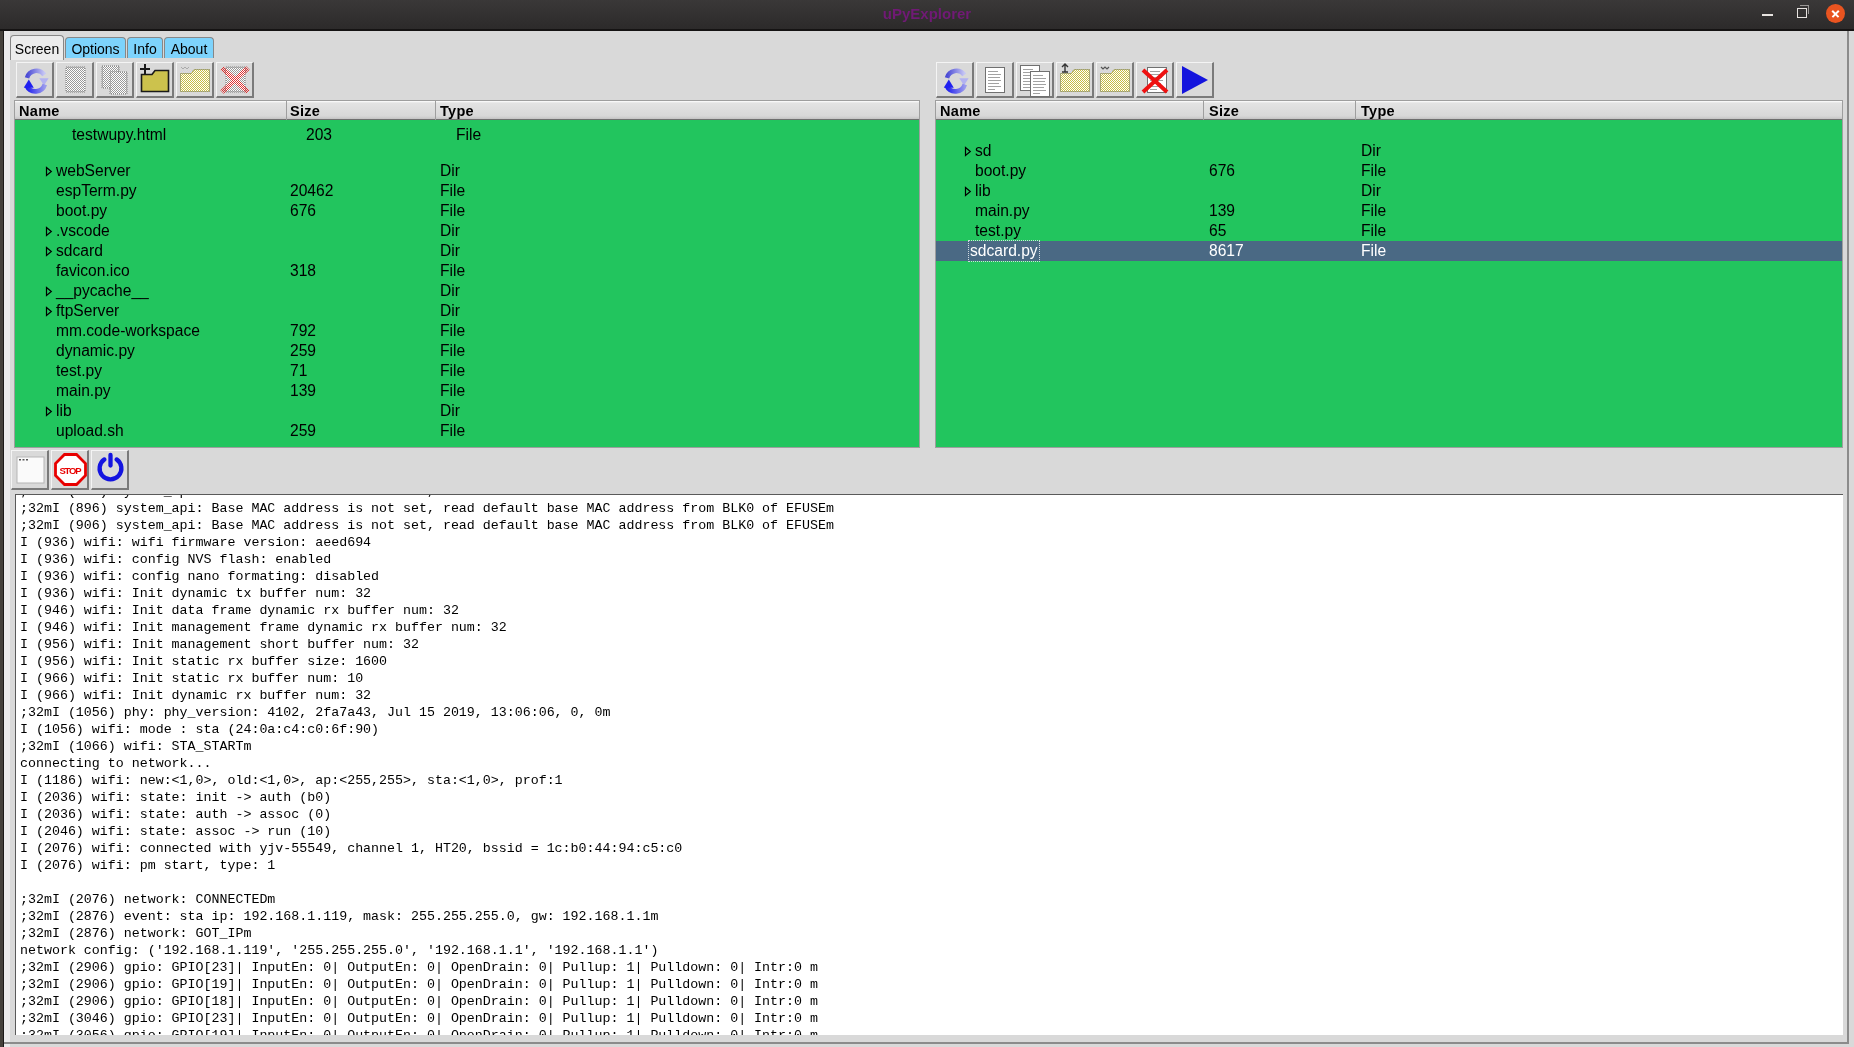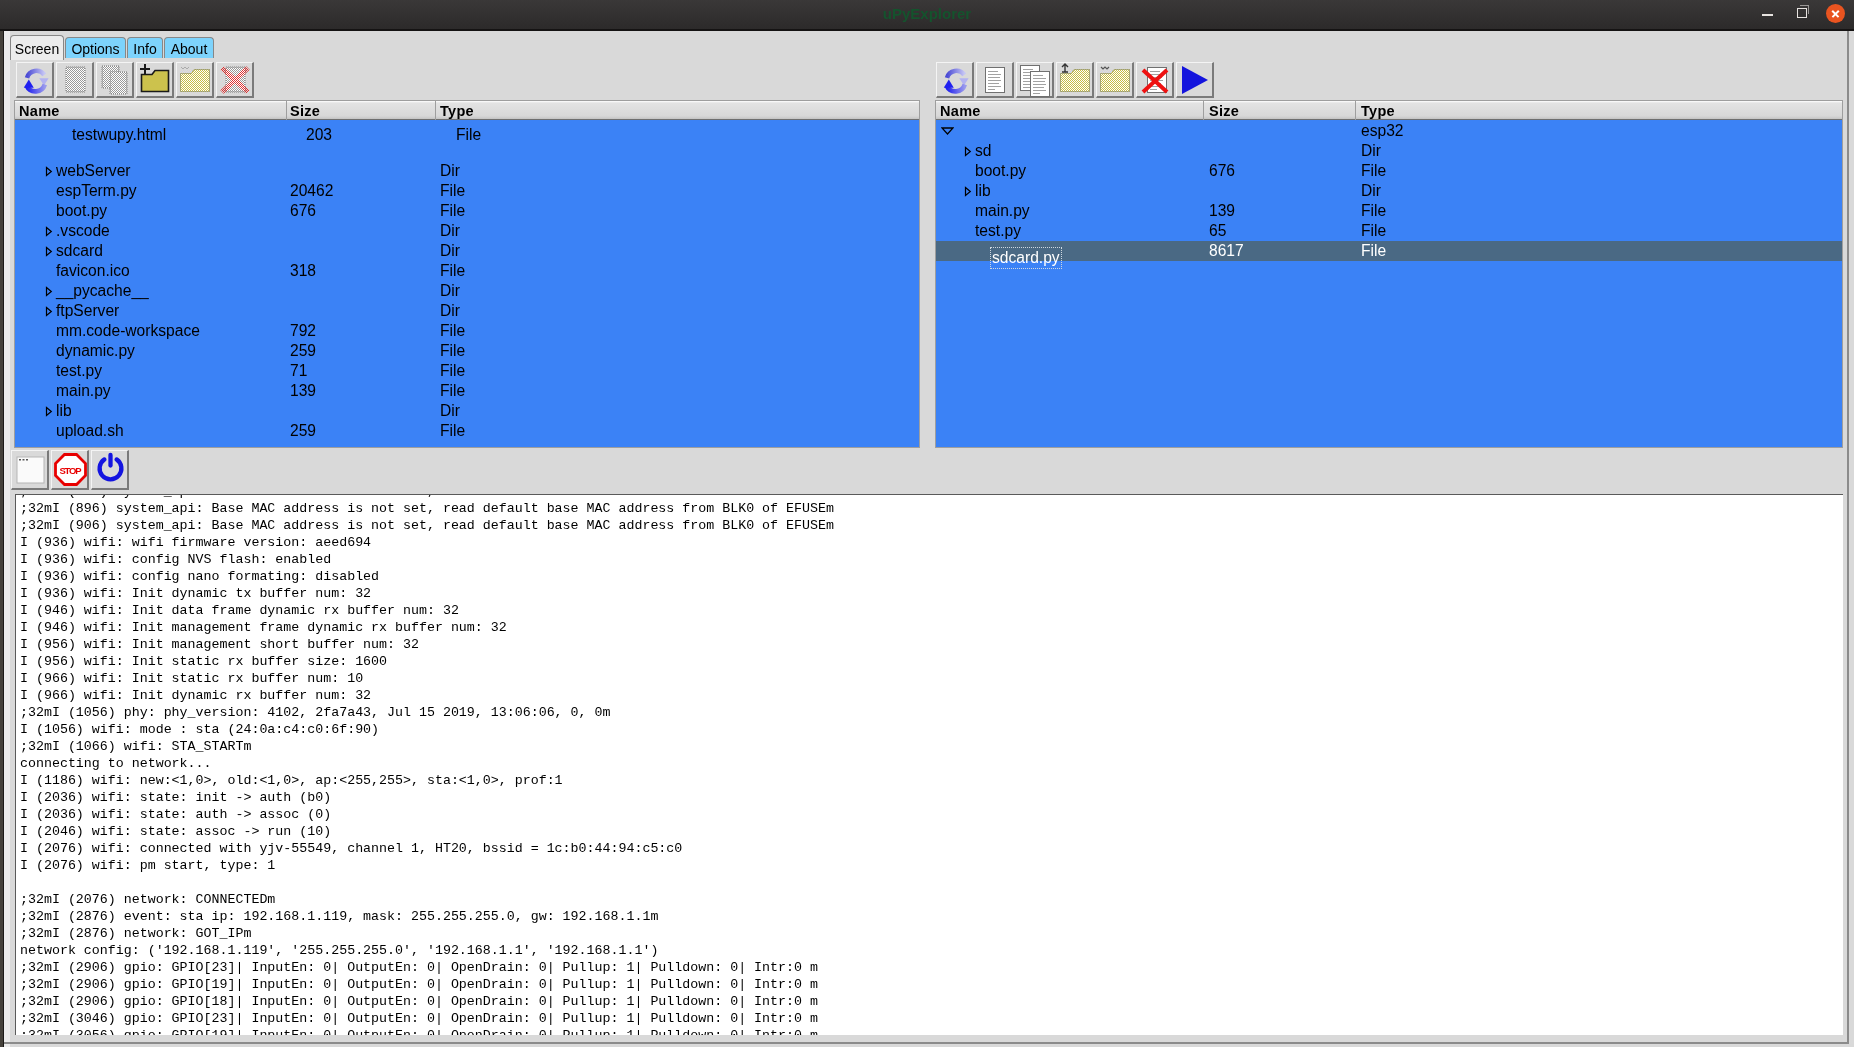--- a/index.html
+++ b/index.html
@@ -1,39 +1,39 @@
 <!DOCTYPE html>
 <html><head>
 <meta charset="utf-8">
 <style>
 html,body{margin:0;padding:0;}
 body{width:1854px;height:1047px;overflow:hidden;background:#d9d9d9;font-family:"Liberation Sans",sans-serif;position:relative;}
 #titlebar{position:absolute;left:0;top:0;width:1854px;height:31px;background:linear-gradient(#3a3838,#2c2a2a);border-bottom:2px solid #151313;box-sizing:border-box;}
-#title{position:absolute;left:0;top:5px;width:100%;text-align:center;color:#14532d;font-weight:bold;font-size:15px;}
+#title{position:absolute;left:0;top:5px;width:100%;text-align:center;color:#701a75;font-weight:bold;font-size:15px;}
 #min{position:absolute;left:1762px;top:14px;width:11px;height:2px;background:#e7e3e0;}
 #rest{position:absolute;left:1797px;top:8px;width:8px;height:8px;border:1px solid #e7e3e0;}
 #rest2{position:absolute;left:1800px;top:5px;width:8px;height:8px;border-top:1px solid #9b9896;border-right:1px solid #9b9896;}
 #close{position:absolute;left:1826px;top:4px;width:19px;height:19px;border-radius:50%;background:#e95420;}
 #close:before{content:"";position:absolute;left:5px;top:8.7px;width:9px;height:1.7px;background:#fff;transform:rotate(45deg);}
 #close:after{content:"";position:absolute;left:5px;top:8.7px;width:9px;height:1.7px;background:#fff;transform:rotate(-45deg);}
 
 #ledge1{position:absolute;left:0;top:31px;width:3px;height:1016px;background:#45413b;}
 #ledge2{position:absolute;left:3px;top:31px;width:1px;height:1016px;background:#1c1a18;}
 #ledge3{position:absolute;left:4px;top:31px;width:6px;height:1016px;background:#ececec;}
 #redge{position:absolute;left:1847px;top:31px;width:2px;height:1012px;background:#8b8b8b;}
 #bedge{position:absolute;left:4px;top:1042px;width:1845px;height:2px;background:#8b8b8b;}
 
 .tab{position:absolute;box-sizing:border-box;border:1px solid #878787;border-bottom:none;border-radius:4px 4px 0 0;font-size:14px;color:#000;text-align:center;}
 .tab.inactive{background:#7dd3fc;top:37px;height:21px;padding-top:3px;box-sizing:border-box;padding-top:3px;}
 .tab.active{background:#ececec;top:35px;height:25px;padding-top:5px;z-index:2;}
 
 .tbn{position:absolute;width:38px;height:36px;background:#d9d9d9;border-top:1px solid #f4f4f4;border-left:1px solid #f4f4f4;border-right:2px solid #7a7a7a;border-bottom:2px solid #7a7a7a;box-sizing:border-box;}
 .tbn2{position:absolute;width:38px;height:40px;background:#d9d9d9;border-top:1px solid #f4f4f4;border-left:1px solid #f4f4f4;border-right:2px solid #7a7a7a;border-bottom:2px solid #7a7a7a;box-sizing:border-box;}
 
-.tbl{position:absolute;top:100px;height:348px;background:#3b82f6;border:1px solid #9e9e9e;box-sizing:border-box;}
+.tbl{position:absolute;top:100px;height:348px;background:#22c55e;border:1px solid #9e9e9e;box-sizing:border-box;}
 .thead{position:absolute;left:0;top:0;height:19px;width:100%;background:linear-gradient(#ffffff 0px,#e3e3e3 2px,#d8d8d8 15px,#bdbdbd 19px);border-bottom:1px solid #6f6f6f;box-sizing:border-box;}
 .th{position:absolute;top:2px;font-size:14.5px;font-weight:bold;color:#000;letter-spacing:0.3px;}
 .hsep{position:absolute;top:0;width:1px;height:19px;background:#9e9e9e;}
 .row{position:absolute;height:20px;width:100%;font-size:15.6px;color:#000;}
 .row.sel{background:#4a6984;color:#fff;}
 .c{position:absolute;top:1px;white-space:nowrap;}
 
 #term{position:absolute;left:15px;top:494px;width:1828px;height:541px;background:#fff;border-top:1px solid #5a5a5a;border-left:1px solid #5a5a5a;box-sizing:border-box;overflow:hidden;}
 #term pre{margin:0;position:absolute;left:4px;top:-12px;font-family:"Liberation Mono",monospace;font-size:13.3px;line-height:17px;color:#000;}
 </style>
@@ -270,26 +270,20 @@
 </div>
 
 <div class="tbl" id="rtbl" style="left:935px;width:908px;">
   <div class="thead">
     <div class="th" style="left:4px;">Name</div>
     <div class="th" style="left:273px;">Size</div>
     <div class="th" style="left:425px;">Type</div>
     <div class="hsep" style="left:267px;"></div>
     <div class="hsep" style="left:419px;"></div>
   </div>
-  <div class="row" style="top:20px;">
-    <svg style="position:absolute;left:5px;top:6px;" width="13" height="8">
-        <polygon points="1,1 12,1 6.5,7" fill="none" stroke="#000" stroke-width="1.3"></polygon>
-      </svg>
-    <div class="c" style="left:425px;">esp32</div>
-  </div>
   <div class="row" style="top:40px;">
       <svg class="xp" style="position:absolute;left:28px;top:5px;" width="8" height="11">
         <polygon points="1.5,1.5 6.3,5.5 1.5,9.5" fill="none" stroke="#000" stroke-width="1.2"></polygon>
       </svg>
       <div class="c" style="left:39px;">sd</div>
       <div class="c" style="left:425px;">Dir</div>
     </div>
   <div class="row" style="top:60px;">
       <div class="c" style="left:39px;">boot.py</div>
       <div class="c" style="left:273px;">676</div>
@@ -306,21 +300,21 @@
       <div class="c" style="left:39px;">main.py</div>
       <div class="c" style="left:273px;">139</div>
       <div class="c" style="left:425px;">File</div>
     </div>
   <div class="row" style="top:120px;">
       <div class="c" style="left:39px;">test.py</div>
       <div class="c" style="left:273px;">65</div>
       <div class="c" style="left:425px;">File</div>
     </div>
   <div class="row sel" style="top:140px;">
-      <div class="c" style="left:56px;outline:1px dotted #cfd8df;outline-offset:1px;margin-top:7px;">sdcard.py</div>
+      <div class="c" style="left:34px;outline:1px dotted #cfd8df;outline-offset:1px;">sdcard.py</div>
       <div class="c" style="left:273px;">8617</div>
       <div class="c" style="left:425px;">File</div>
     </div>
 </div>
 
 <div class="tbn2" style="left:11px;top:450px;"><svg width="36" height="38">
       <rect x="5" y="6" width="27" height="26" fill="#fafafa" stroke="#b5b5b5" stroke-width="1"></rect>
       <g fill="#555">
         <rect x="7" y="8" width="2" height="1.5"></rect>
         <rect x="10.5" y="8" width="2" height="1.5"></rect>

